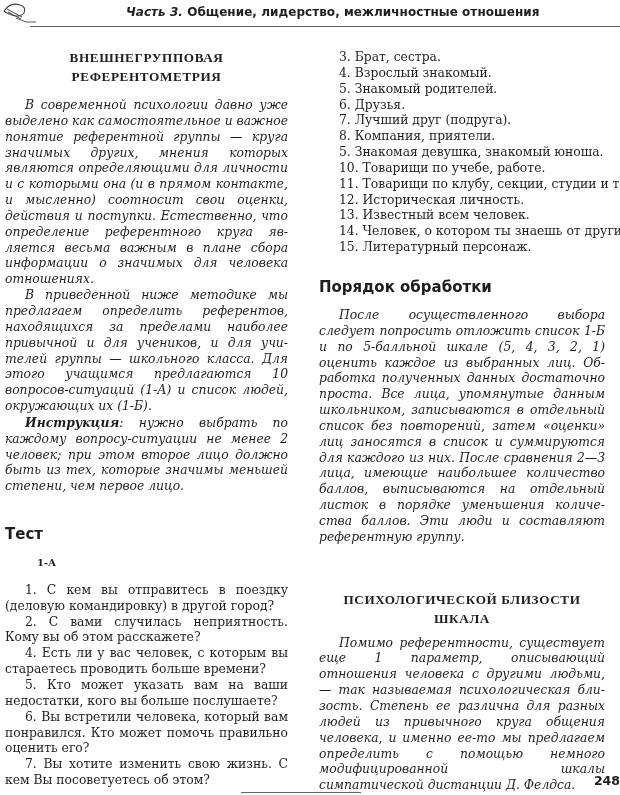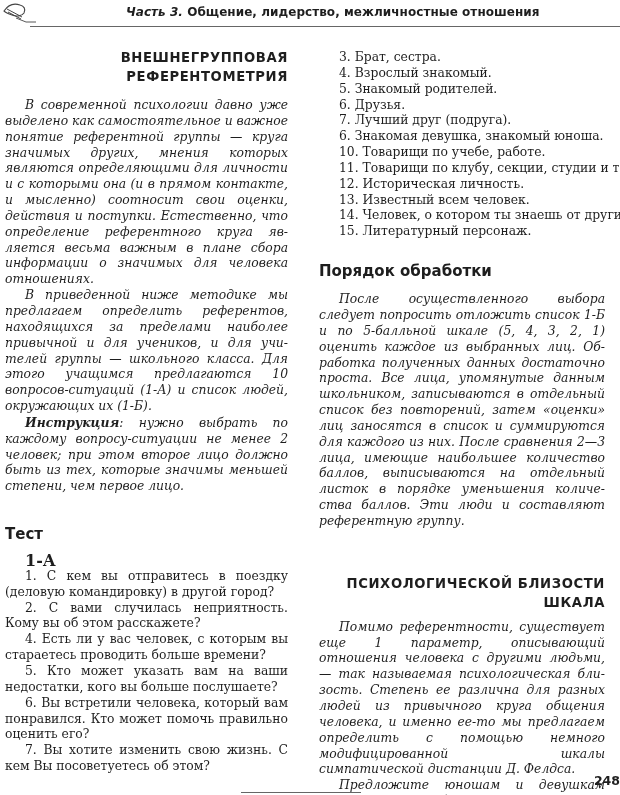--- a/index.html
+++ b/index.html
@@ -10,29 +10,29 @@
   .header { position: absolute; left: 0; top: 0; width: 620px; height: 26px; }
   .header-logo { position: absolute; left: 2px; top: 1px; width: 36px; height: 24px; }
   .header-title { position: absolute; left: 126px; top: 5px; font-size: 12px; font-weight: bold; letter-spacing: 0.05px; white-space: nowrap; }
   .header-title i { font-style: italic; }
   .header-rule { position: absolute; left: 30px; right: 0; top: 26px; height: 1px; background: #666; }
 
   .col { position: absolute; top: 40px; width: 283px; }
   .col-left { left: 5px; }
   .col-right { left: 319px; width: 286px; }
 
-  .h-caps { text-align: right; font-weight: bold; font-size: 13.2px; line-height: 19px; letter-spacing: 0.6px; margin: 8px 0 12px 0; }
+  .h-caps { text-align: center; font-weight: bold; font-size: 13.2px; line-height: 19px; letter-spacing: 0.6px; margin: 8px 0 12px 0; font-family: Liberation Serif, serif; }
   .h-sec { font-weight: bold; font-size: 15px; margin: 0; }
 
   .p { font-size: 12.35px; line-height: 15.85px; text-align: justify; margin: 0; text-indent: 20px; hyphens: manual; font-style: italic; }
   .p b { font-weight: bold; }
   .li { font-size: 12.35px; line-height: 15.85px; margin: 0; white-space: nowrap; }
   .li-ind { padding-left: 20px; }
   .q { font-size: 12.35px; line-height: 15.85px; margin: 0; text-align: justify; text-indent: 20px; }
-  .label { font-size: 16px; font-weight: bold; line-height: 15.85px; padding-left: 20px; margin: 0; }
+  .label { font-size: 10px; font-weight: bold; line-height: 15.85px; padding-left: 20px; margin: 12px; }
 
   .footer-num { position: absolute; left: 0; width: 620px; top: 773px; text-align: right; font-size: 12.5px; font-weight: bold; }
   .footer-rule { position: absolute; left: 241px; width: 120px; top: 792px; height: 1px; background: #666; }
 </style>
 </head>
 <body>
 
 <div class="header">
   <svg class="header-logo" viewBox="0 0 36 24">
     <path d="M2 10 C6 4, 12 2, 18 4 C22 5, 24 8, 22 12 C20 15, 14 16, 10 14 C7 13, 4 12, 2 10 Z" fill="none" stroke="#444" stroke-width="1.1"></path>
@@ -67,21 +67,22 @@
 
 </div>
 
 <div class="col col-right">
   <div style="margin-top:10px;">
     <p class="li li-ind serif">3. Брат, сестра.</p>
     <p class="li li-ind serif">4. Взрослый знакомый.</p>
     <p class="li li-ind serif">5. Знакомый родителей.</p>
     <p class="li li-ind serif">6. Друзья.</p>
     <p class="li li-ind serif">7. Лучший друг (подруга).</p>
-    <p class="li li-ind serif">6. Знакомая девушка, знакомый юноша.</p>
+    <p class="li li-ind serif">8. Компания, приятели.</p>
+    <p class="li li-ind serif">5. Знакомая девушка, знакомый юноша.</p>
     <p class="li li-ind serif">10. Товарищи по учебе, работе.</p>
     <p class="li li-ind serif">11. Товарищи по клубу, секции, студии и т. п.</p>
     <p class="li li-ind serif">12. Историческая личность.</p>
     <p class="li li-ind serif">13. Известный всем человек.</p>
     <p class="li li-ind serif">14. Человек, о котором ты знаешь от других.</p>
     <p class="li li-ind serif">15. Литературный персонаж.</p>
   </div>
 
   <h2 class="h-sec sans" style="margin-top:22px;margin-bottom:12px;">Порядок обработки</h2>
   <p class="p serif">После осуществленного выбора следует попро­сить отложить список 1-Б и по 5-балльной шкале (5, 4, 3, 2, 1) оценить каждое из выбранных лиц. Об­работка полученных данных достаточно проста. Все лица, упомянутые данным школьником, записыва­ются в отдельный список без повторений, затем «оценки» лиц заносятся в список и суммируются для каждого из них. После сравнения 2—3 лица, имею­щие наибольшее количество баллов, выписываются на отдельный листок в порядке уменьшения количе­ства баллов. Эти люди и составляют референтную группу.</p>

